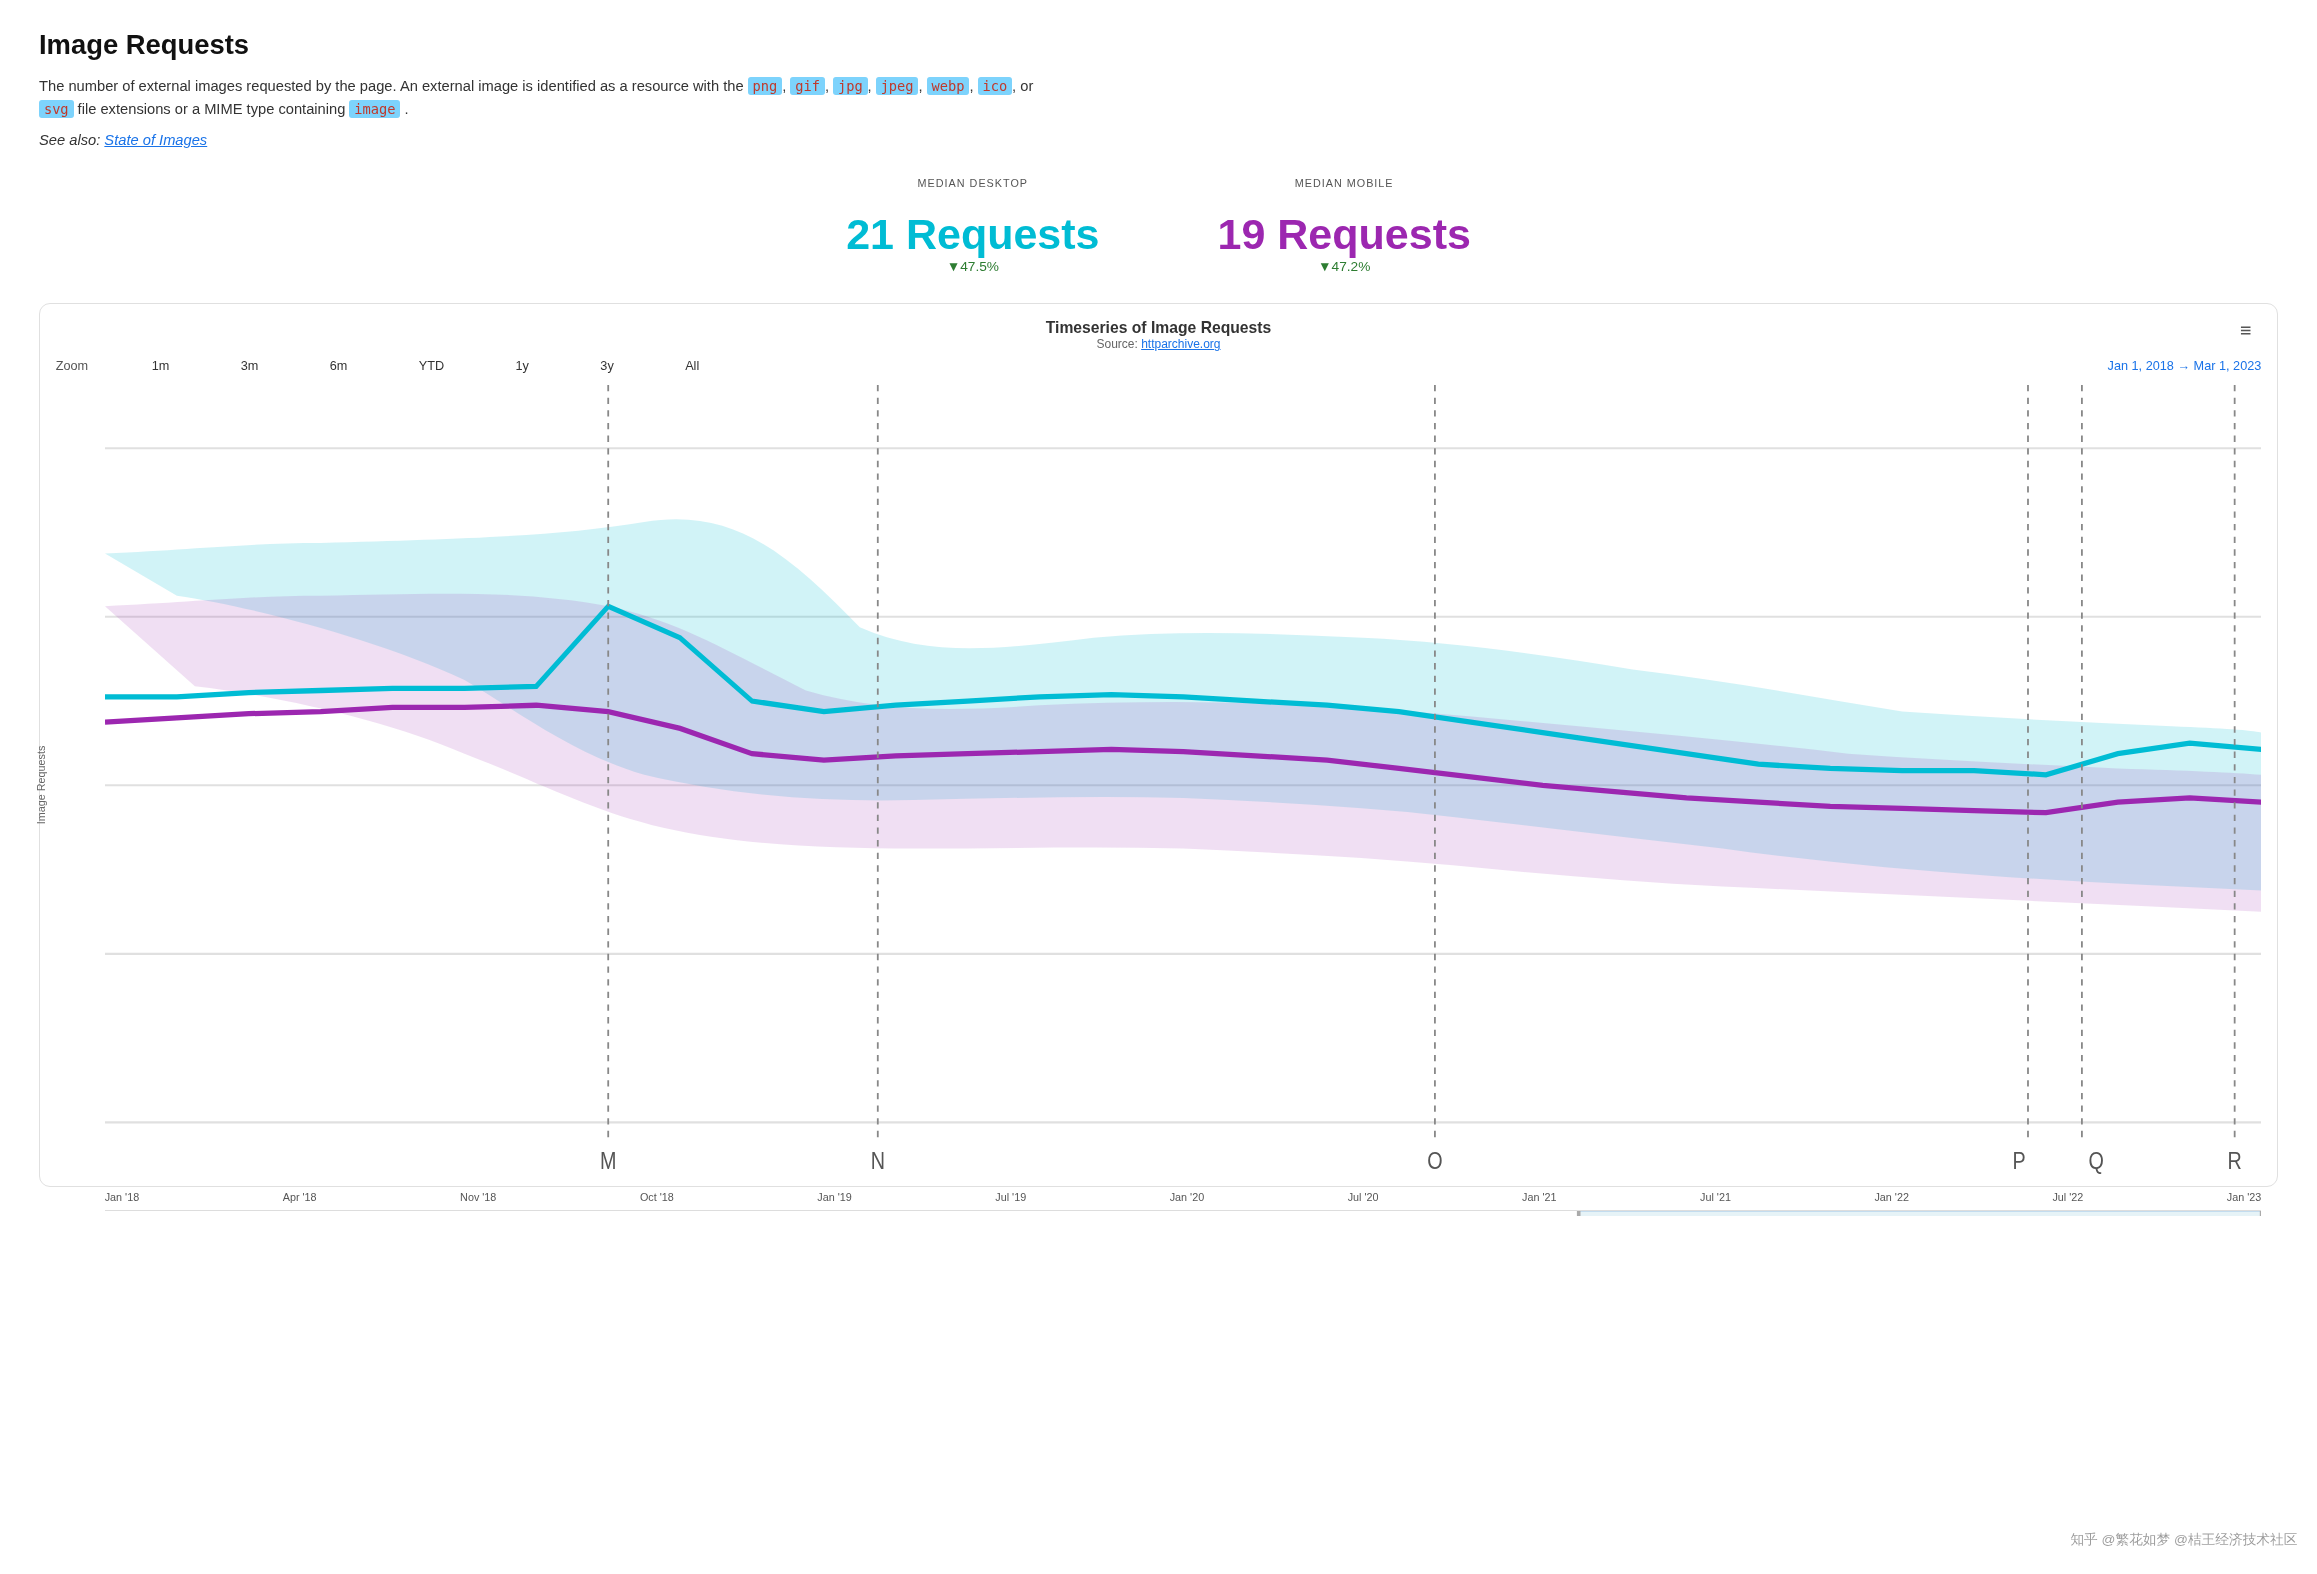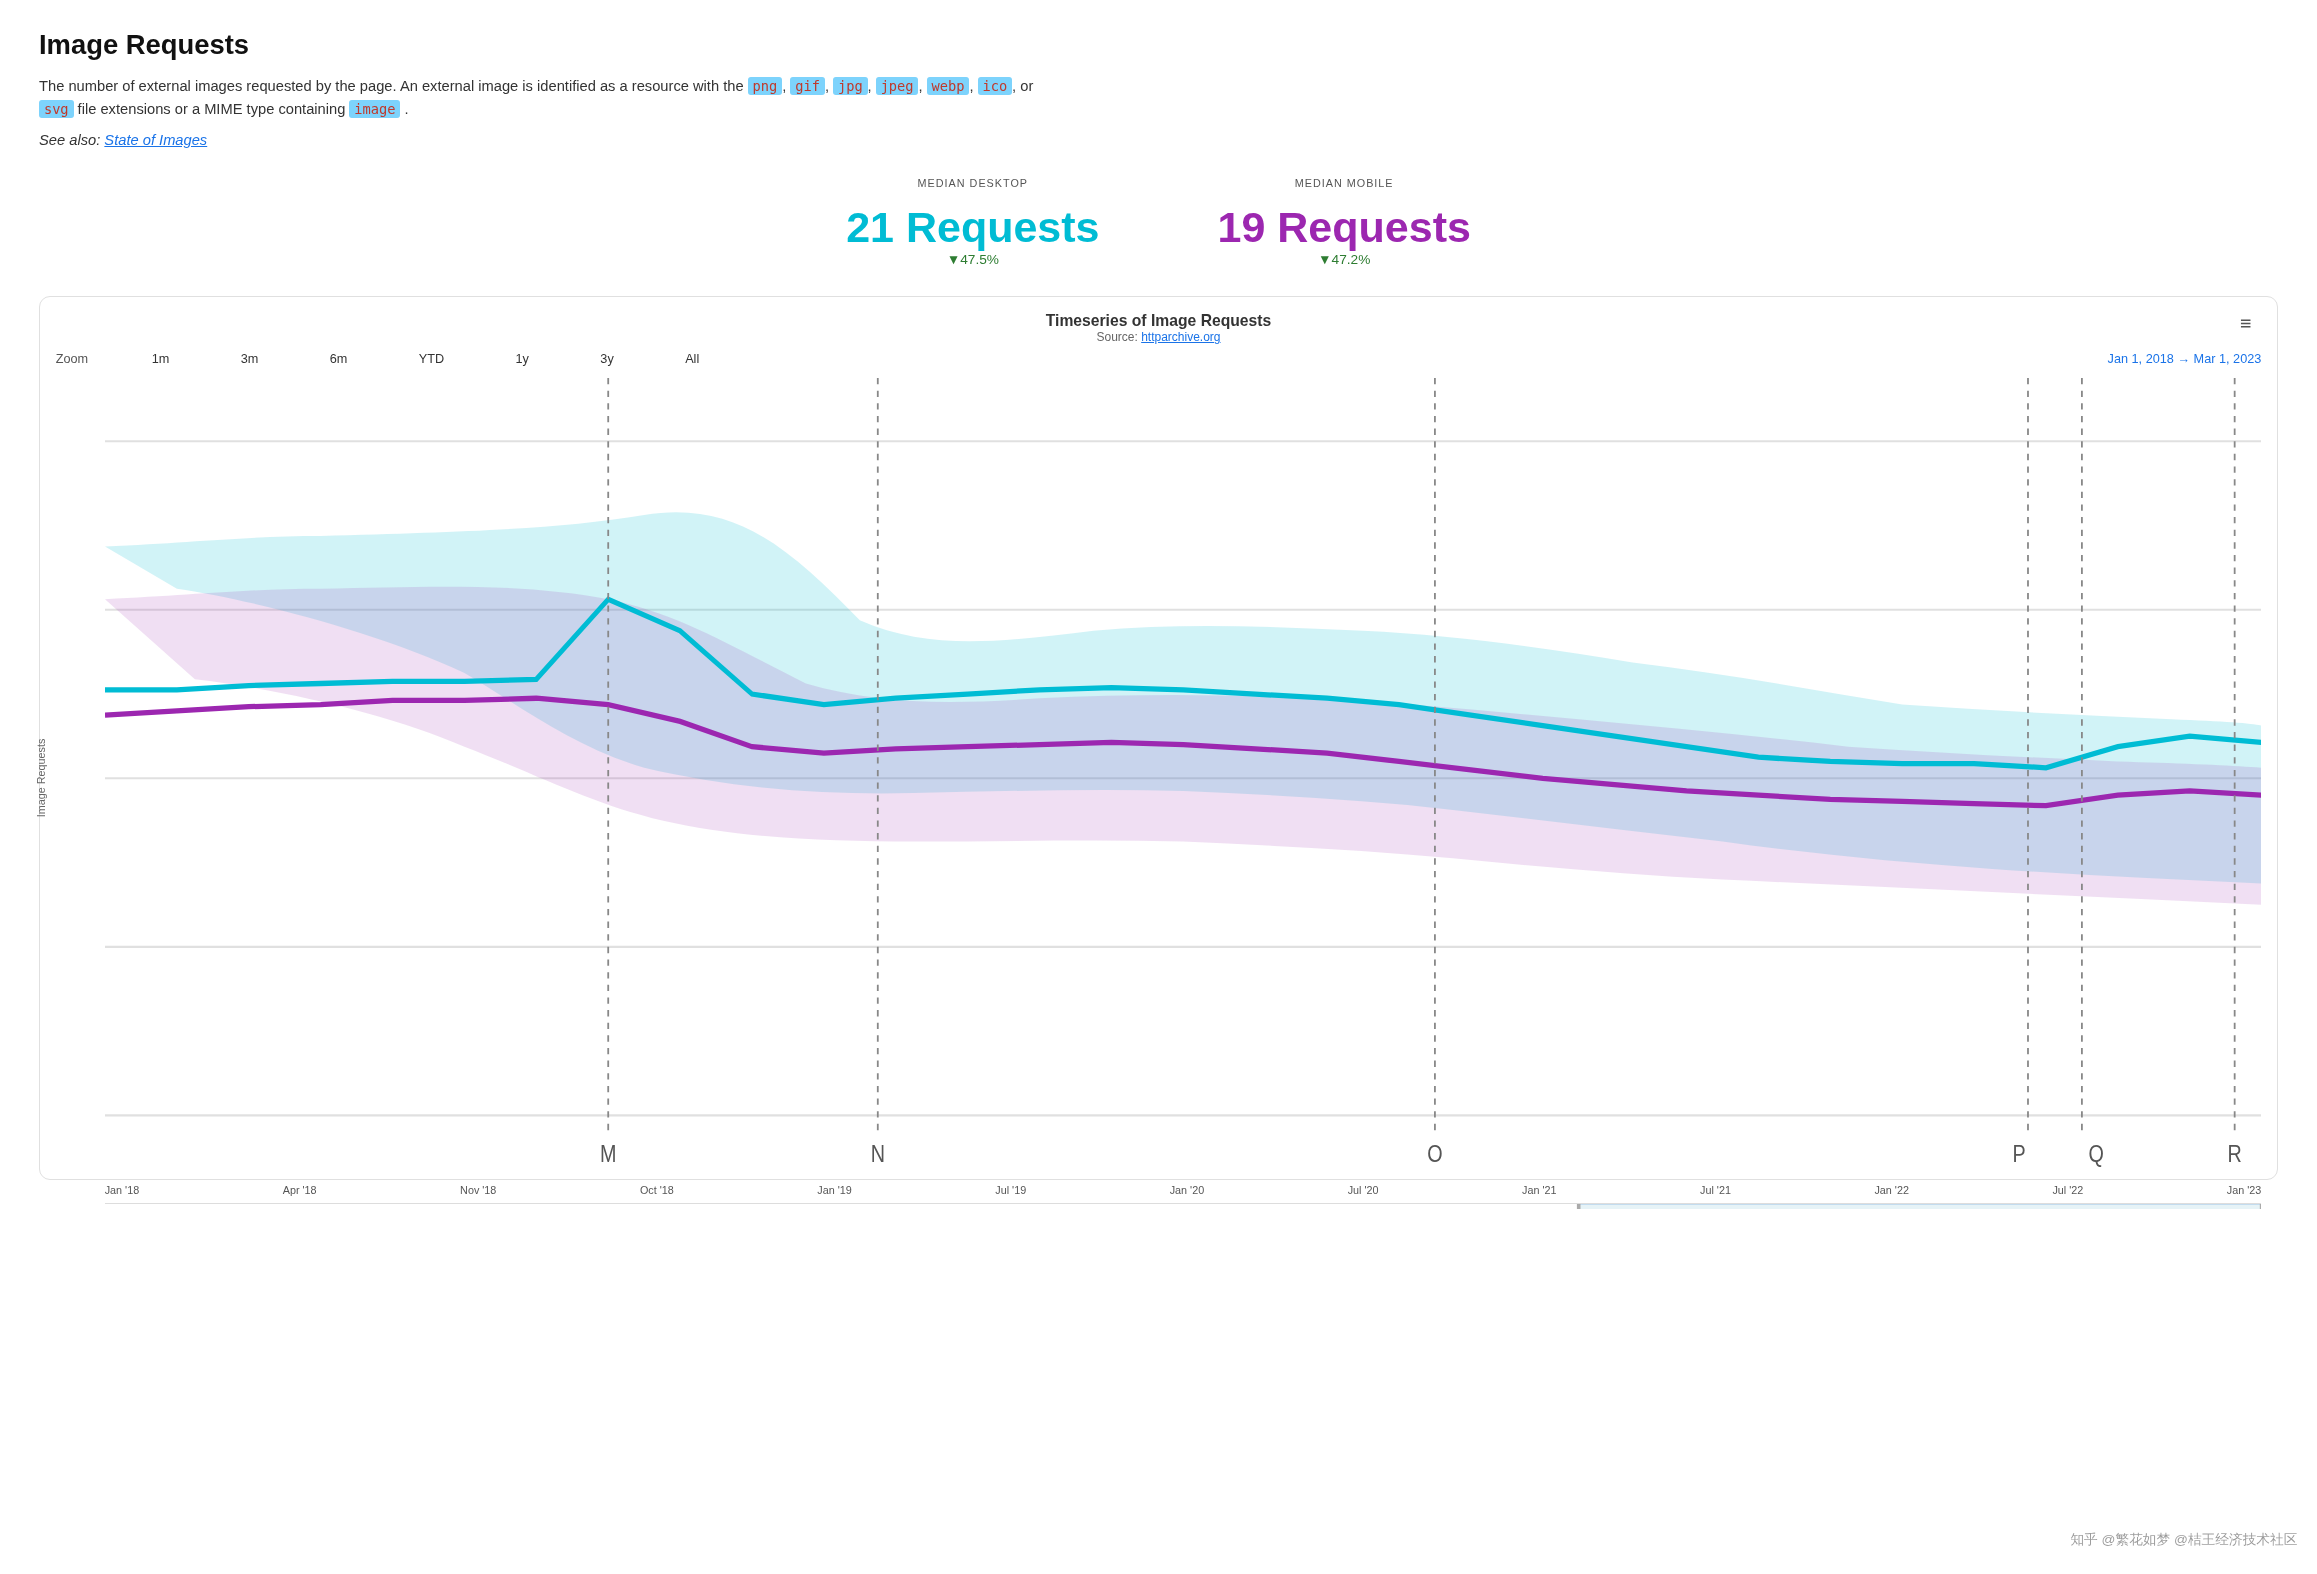--- a/index.html
+++ b/index.html
@@ -46,21 +46,21 @@
       margin-bottom: 29px;
     }
     .stat-block {
       text-align: center;
     }
     .stat-label {
       font-size: 10.8px;
       letter-spacing: 1px;
       color: #555;
       text-transform: uppercase;
-      margin-bottom: 14px;
+      margin-bottom: 21px;
     }
     .stat-value {
       font-size: 43px;
       font-weight: bold;
     }
     .stat-value.desktop { color: #00bcd4; }
     .stat-value.mobile { color: #9c27b0; }
     .stat-value .requests-text { color: #00bcd4; }
     .stat-value.mobile .requests-text { color: #9c27b0; }
     .stat-change {

